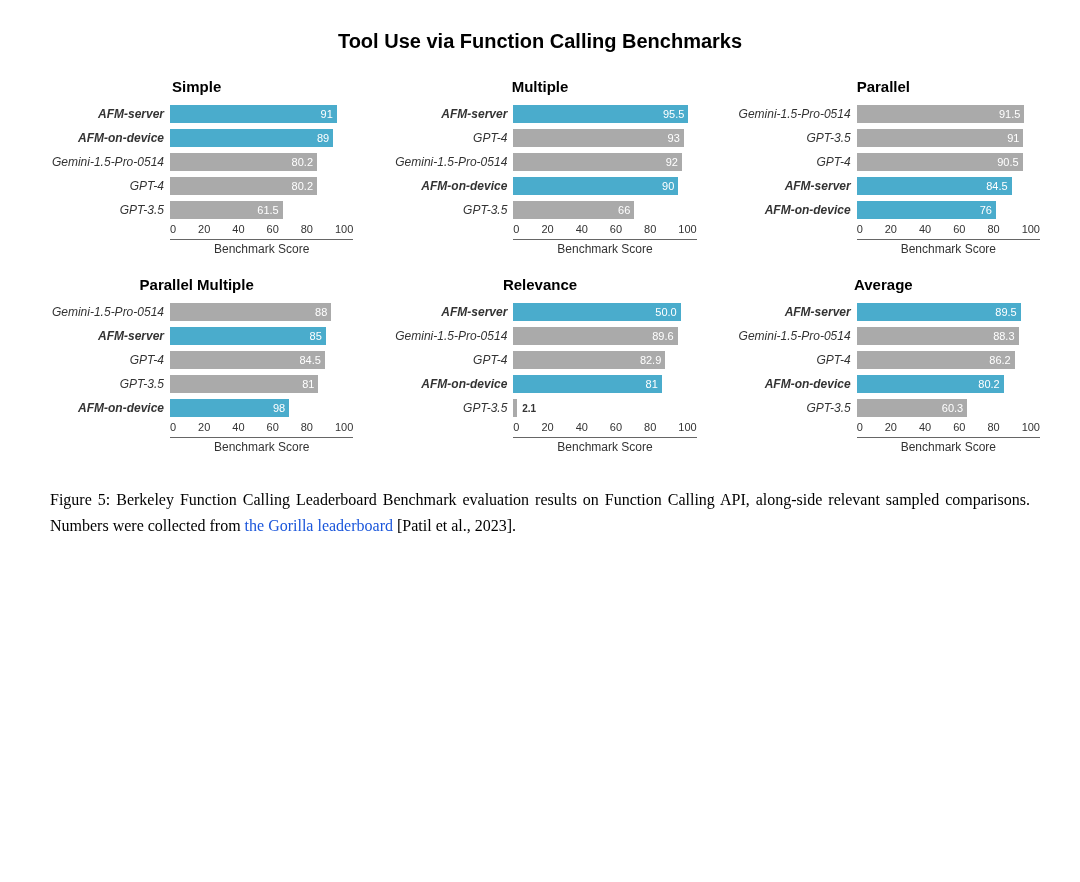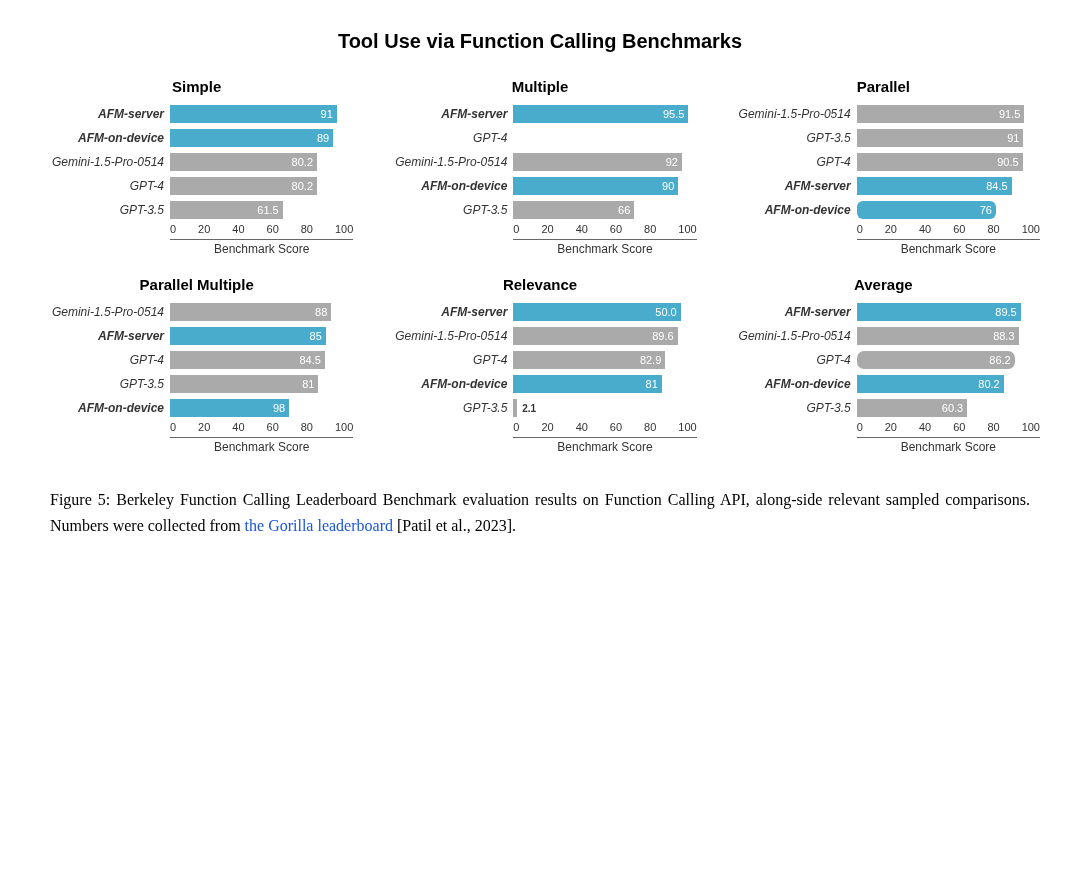--- a/index.html
+++ b/index.html
@@ -197,20 +197,25 @@
         <div class="bar-row">
           <div class="bar-label bold">AFM-server</div>
           <div class="bar-container">
             <div class="bar bar-blue" style="width: 95.5%; position: relative;">
               <span class="bar-value-inside">95.5</span>
             </div>
           </div>
         </div>
         <div class="bar-row">
           <div class="bar-label">GPT-4</div>
+          <div class="bar-container">
+            <div class="bar bar-gray" style="width: 93%; position: relative;">
+              <span class="bar-value-inside">93</span>
+            </div>
+          </div>
         </div>
         <div class="bar-row">
           <div class="bar-label">Gemini-1.5-Pro-0514</div>
           <div class="bar-container">
             <div class="bar bar-gray" style="width: 92%; position: relative;">
               <span class="bar-value-inside">92</span>
             </div>
           </div>
         </div>
         <div class="bar-row">
@@ -274,21 +279,21 @@
           <div class="bar-label bold">AFM-server</div>
           <div class="bar-container">
             <div class="bar bar-blue" style="width: 84.5%; position: relative;">
               <span class="bar-value-inside">84.5</span>
             </div>
           </div>
         </div>
         <div class="bar-row">
           <div class="bar-label bold">AFM-on-device</div>
           <div class="bar-container">
-            <div class="bar bar-blue" style="width: 76%; position: relative; border-radius: 6px;">
+            <div class="bar bar-blue" style="width: 76%; position: relative;">
               <span class="bar-value-inside">76</span>
             </div>
           </div>
         </div>
       </div>
       <div class="axis-ticks">
         <span>0</span>
         <span>20</span>
         <span>40</span>
         <span>60</span>
@@ -429,21 +434,21 @@
           <div class="bar-label">Gemini-1.5-Pro-0514</div>
           <div class="bar-container">
             <div class="bar bar-gray" style="width: 88.3%; position: relative;">
               <span class="bar-value-inside">88.3</span>
             </div>
           </div>
         </div>
         <div class="bar-row">
           <div class="bar-label">GPT-4</div>
           <div class="bar-container">
-            <div class="bar bar-gray" style="width: 86.2%; position: relative; border-radius: 7px;">
+            <div class="bar bar-gray" style="width: 86.2%; position: relative;">
               <span class="bar-value-inside">86.2</span>
             </div>
           </div>
         </div>
         <div class="bar-row">
           <div class="bar-label bold">AFM-on-device</div>
           <div class="bar-container">
             <div class="bar bar-blue" style="width: 80.2%; position: relative;">
               <span class="bar-value-inside">80.2</span>
             </div>

